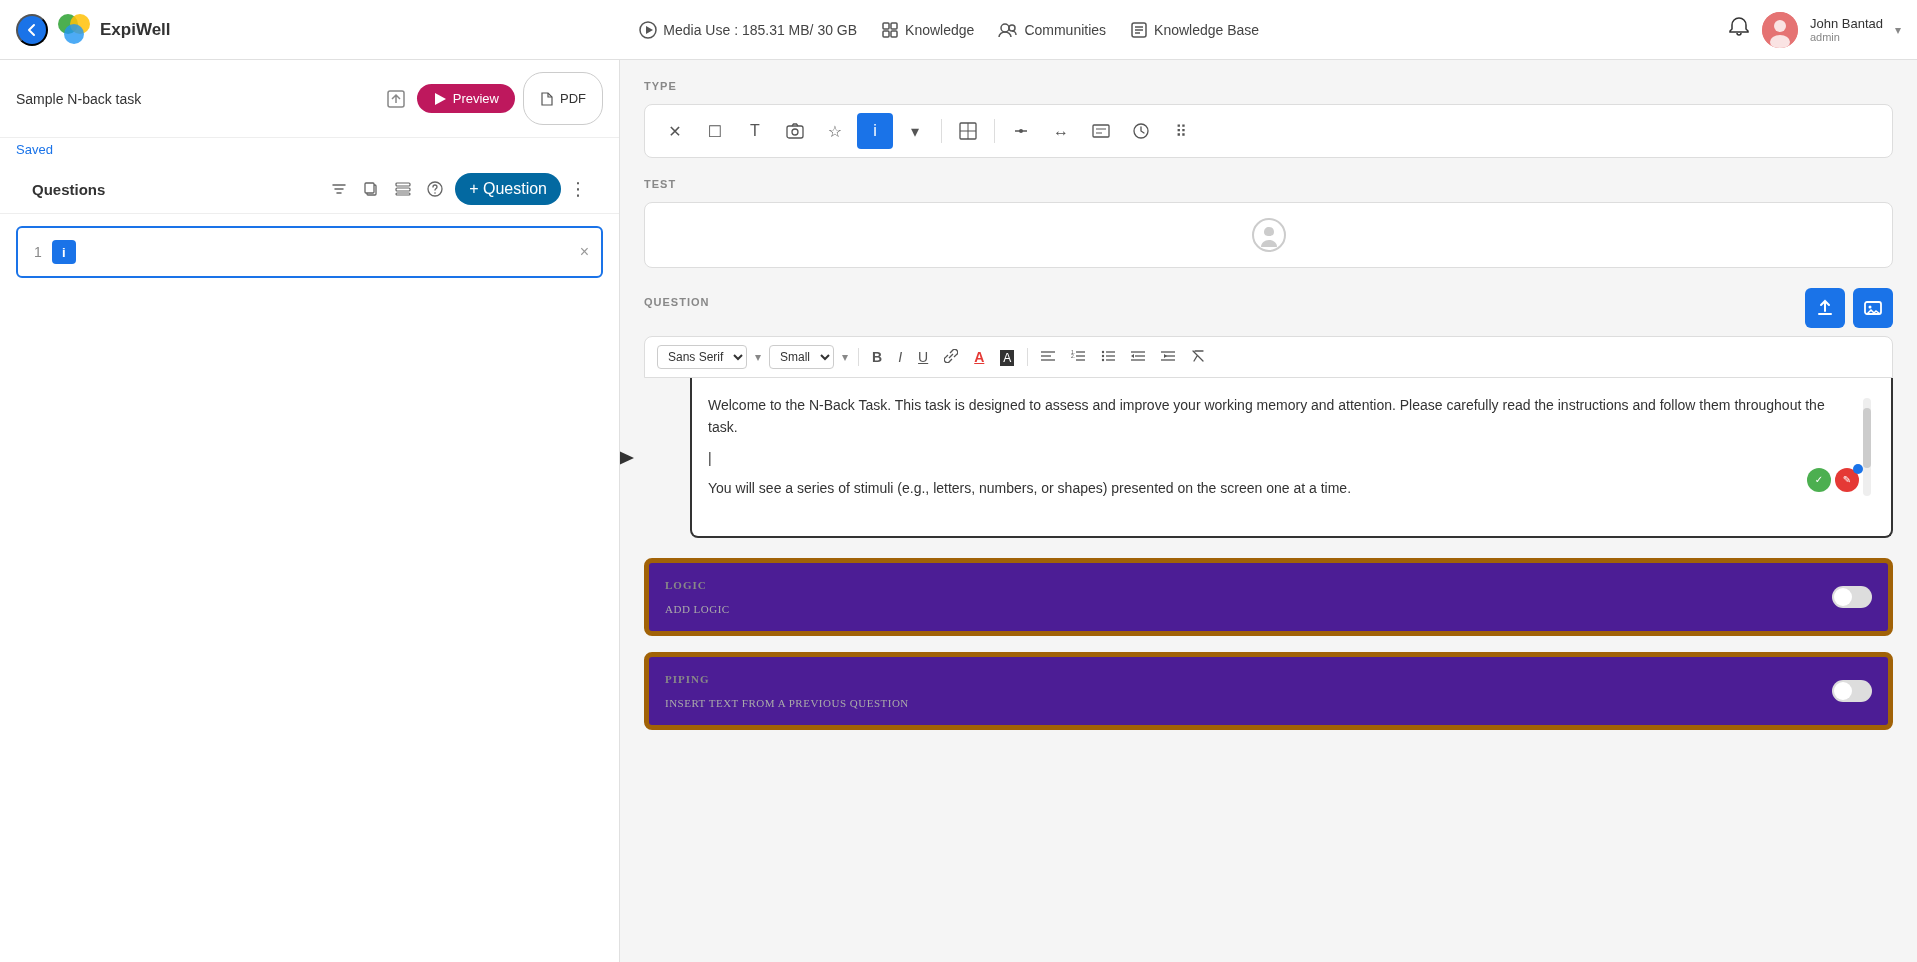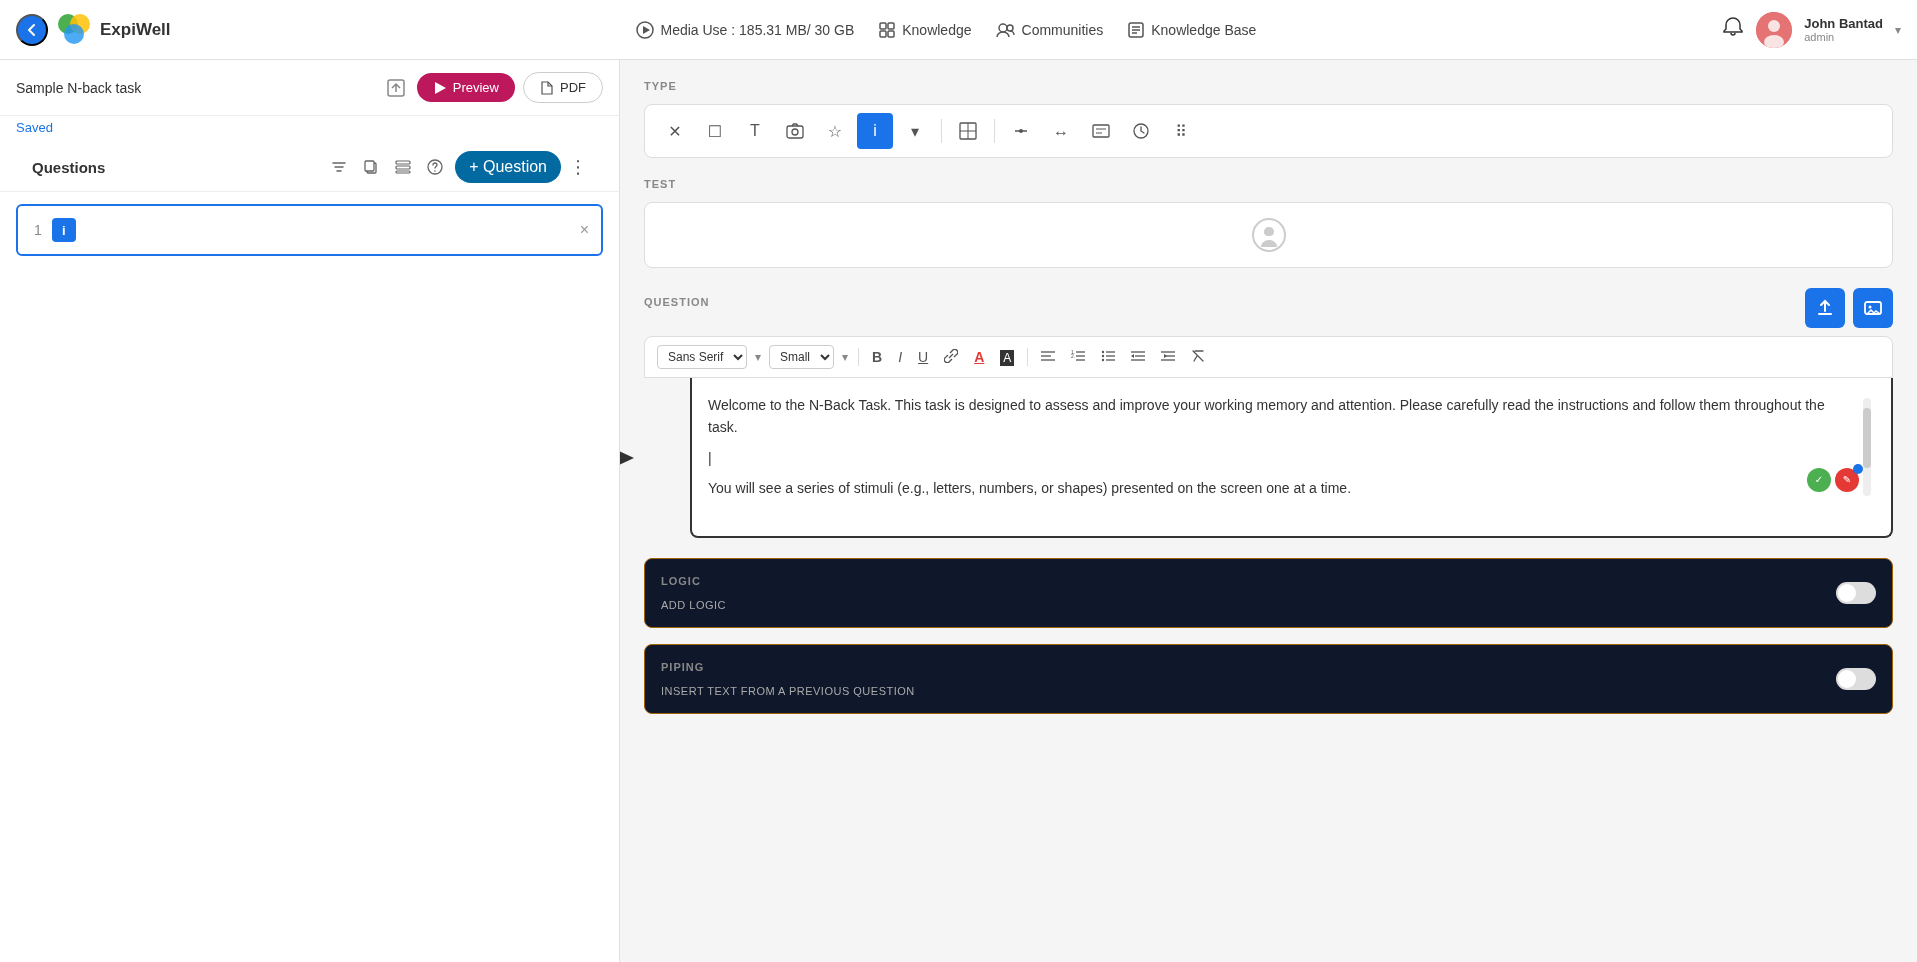--- a/index.html
+++ b/index.html
@@ -13,34 +13,34 @@
     }
     .topnav-left { display: flex; align-items: center; gap: 8px; flex: 0 0 auto; }
     .logo-circle-blue { width: 32px; height: 32px; background: #1a73e8; border-radius: 50%; display: flex; align-items: center; justify-content: center; color: #fff; font-size: 14px; cursor: pointer; }
     .brand-name { font-weight: 700; font-size: 17px; color: #333; }
     .topnav-center { display: flex; align-items: center; gap: 24px; flex: 1; justify-content: center; }
     .nav-item { display: flex; align-items: center; gap: 6px; color: #444; font-size: 14px; cursor: pointer; white-space: nowrap; }
     .topnav-right { display: flex; align-items: center; gap: 12px; flex: 0 0 auto; }
     .bell-icon { font-size: 20px; color: #555; cursor: pointer; position: relative; }
     .user-avatar { width: 36px; height: 36px; border-radius: 50%; background: #e57373; display: flex; align-items: center; justify-content: center; overflow: hidden; }
     .user-info { display: flex; flex-direction: column; font-size: 13px; }
-    .user-name { font-weight: 700; }
+    .user-name { font-weight: 400; }
     .user-role { font-size: 11px; color: #888; }
     .dropdown-arrow { color: #888; font-size: 12px; }
 
     
     .main-layout { display: flex; height: calc(100vh - 60px); }
 
     
     .left-panel { width: 620px; flex: 0 0 620px; background: #fff; border-right: 1px solid #e0e0e0; display: flex; flex-direction: column; }
     .left-toolbar { display: flex; align-items: center; padding: 12px 16px; border-bottom: 1px solid #eee; gap: 8px; }
     .survey-title { font-size: 14px; color: #333; flex: 1; }
     .icon-btn { background: none; border: none; cursor: pointer; color: #555; padding: 4px; font-size: 16px; display: flex; align-items: center; }
     .btn-preview { background: #be185d; color: #fff; border: none; border-radius: 20px; padding: 7px 16px; font-size: 13px; cursor: pointer; display: flex; align-items: center; gap: 6px; }
-    .btn-pdf { background: #fff; color: #333; border: 1px solid #ccc; border-radius: 20px; padding: 7px 16px; font-size: 13px; cursor: pointer; display: flex; align-items: center; gap: 6px; }
+    .btn-pdf { background: #fff; color: #333; border: 1px solid #ccc; border-radius: 20px; padding: 18px 16px; font-size: 13px; cursor: pointer; display: flex; align-items: center; gap: 6px; }
     .saved-label { color: #1a73e8; font-size: 13px; padding: 4px 16px 8px; }
     .questions-header { display: flex; align-items: center; padding: 8px 32px; border-bottom: 1px solid #eee; gap: 8px; }
     .questions-label { font-size: 15px; font-weight: 600; flex: 1; }
     .btn-add-question { background: #0369a1; color: #fff; border: none; border-radius: 20px; padding: 7px 14px; font-size: 16px; cursor: pointer; }
     .more-icon { color: #555; font-size: 18px; cursor: pointer; }
     .question-list { padding: 12px 16px; }
     .question-item { border: 2px solid #1a73e8; border-radius: 6px; padding: 12px 16px; display: flex; align-items: center; gap: 10px; background: #fff; position: relative; }
     .q-number { color: #888; font-size: 14px; }
     .q-type-icon { width: 24px; height: 24px; background: #1a73e8; border-radius: 4px; display: flex; align-items: center; justify-content: center; color: #fff; font-size: 13px; font-weight: 700; }
     .q-close { position: absolute; right: 12px; top: 50%; transform: translateY(-50%); color: #999; cursor: pointer; font-size: 16px; }
@@ -69,21 +69,21 @@
     .fmt-separator { width: 1px; height: 18px; background: #ddd; margin: 0 2px; }
 
     .question-content-area { background: #fff; border: 2px solid #333; border-top: none; border-radius: 0 0 8px 8px; padding: 16px; min-height: 160px; position: relative; font-size: 14px; line-height: 1.6; }
     .scroll-bar { position: absolute; right: 4px; top: 4px; bottom: 4px; width: 8px; background: #eee; border-radius: 4px; }
     .scroll-thumb { width: 8px; height: 60px; background: #ccc; border-radius: 4px; position: absolute; top: 10px; }
     .collab-badges { position: absolute; bottom: 8px; right: 16px; display: flex; gap: 4px; }
     .badge-green { width: 24px; height: 24px; background: #4CAF50; border-radius: 50%; display: flex; align-items: center; justify-content: center; color: #fff; font-size: 10px; }
     .badge-red { width: 24px; height: 24px; background: #e53935; border-radius: 50%; display: flex; align-items: center; justify-content: center; color: #fff; font-size: 10px; position: relative; }
     .badge-notif { position: absolute; top: -4px; right: -4px; width: 10px; height: 10px; background: #1a73e8; border-radius: 50%; }
 
-    .logic-section, .piping-section { margin-bottom: 16px; padding: 16px; background: #0f172a; border-radius: 8px; border: 1px solid #a16207; }
+    .logic-section, .piping-section { margin-bottom: 16px; padding: 16px; background: #4c1d95; border-radius: 8px; border: 5px solid #a16207; font-family: Liberation Serif, serif; }
     .logic-row { display: flex; align-items: center; justify-content: space-between; }
     .sub-label { font-size: 11px; color: #aaa; letter-spacing: 0.5px; margin-top: 4px; }
     .toggle { width: 40px; height: 22px; background: #ccc; border-radius: 11px; position: relative; cursor: pointer; }
     .toggle.off { background: #ddd; }
     .toggle::after { content: ''; width: 18px; height: 18px; background: #fff; border-radius: 50%; position: absolute; top: 2px; left: 2px; transition: left 0.2s; }
 
     
     .logo-svg { width: 36px; height: 36px; }
   </style>
 </head>

